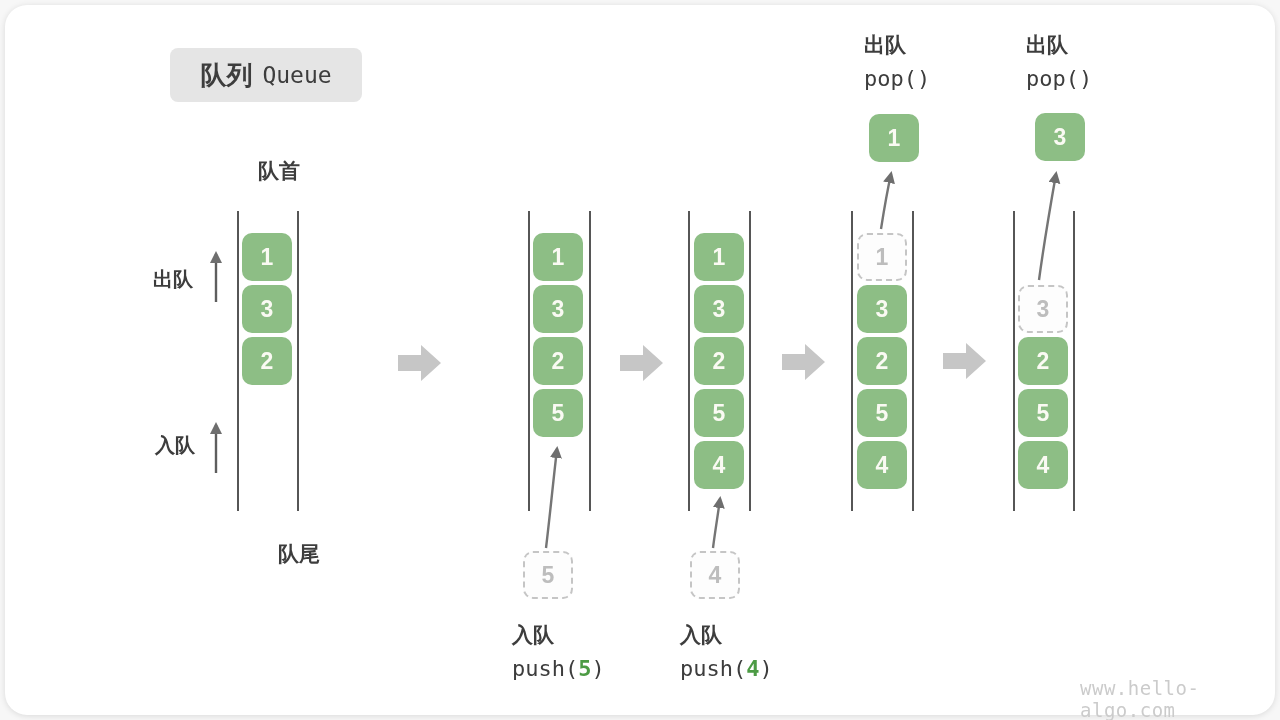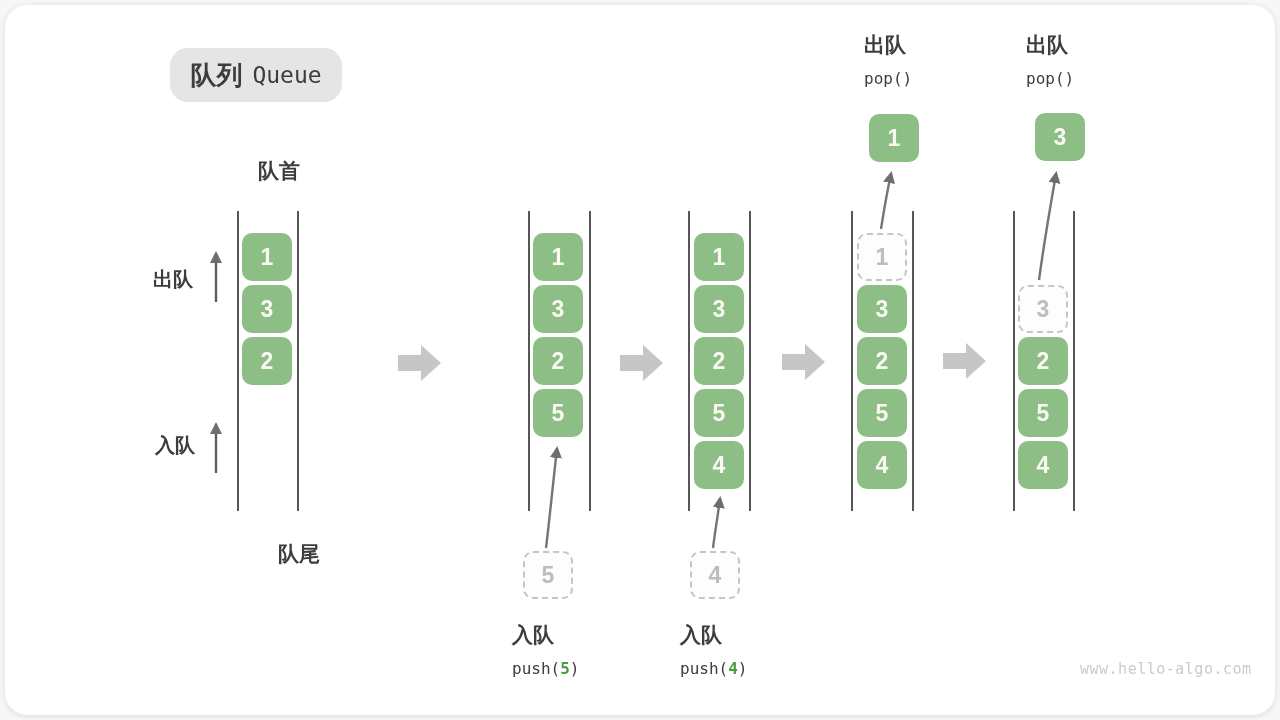--- a/index.html
+++ b/index.html
@@ -6,43 +6,43 @@
     --box-green:#8DBE85;
     --code-green:#4C9B44;
     --flow-gray:#C6C6C6;
     --ink:#3D3D3D;
   }
   *{margin:0;padding:0;box-sizing:border-box;}
   html,body{width:1280px;height:720px;background:#F7F7F7;font-family:"Liberation Sans","DejaVu Sans",sans-serif;}
   .stage{position:relative;width:1280px;height:720px;overflow:hidden;}
   .card{position:absolute;left:5px;top:5px;right:5px;bottom:5px;background:#FFFFFF;border-radius:22px;box-shadow:0 1px 6px rgba(0,0,0,0.12);}
 
-  .title-box{position:absolute;left:170px;top:48px;width:172px;height:54px;background:#E5E5E5;border-radius:18px;display:flex;align-items:center;justify-content:center;gap:10px;}
+  .title-box{position:absolute;left:170px;top:48px;width:192px;height:54px;background:#E5E5E5;border-radius:8px;display:flex;align-items:center;justify-content:center;gap:10px;}
   .title-zh{font-size:26px;font-weight:bold;color:var(--ink);}
   .title-en{font-family:"DejaVu Sans Mono","Liberation Mono",monospace;font-size:23px;color:var(--ink);}
 
   .zh-label{position:absolute;font-size:21px;font-weight:bold;color:var(--ink);white-space:nowrap;}
 
   .rail{position:absolute;top:211px;height:300px;width:2px;background:#565656;}
 
   .cell{position:absolute;width:50px;height:48px;border-radius:10px;background:var(--box-green);
         color:#FAFAF3;font-size:23px;font-weight:bold;display:flex;align-items:center;justify-content:center;}
   .cell.ghost{background:#FDFDFD;border:2.5px dashed #C5C5C5;color:#BDBDBD;}
 
   .op-block{position:absolute;white-space:nowrap;}
   .op-zh{font-size:21px;font-weight:bold;color:var(--ink);line-height:34px;}
-  .op-code{font-family:"DejaVu Sans Mono","Liberation Mono",monospace;font-size:16px;color:var(--ink);line-height:34px;}
+  .op-code{font-family:"DejaVu Sans Mono","Liberation Mono",monospace;font-size:22px;color:var(--ink);line-height:34px;}
   .op-code .arg{color:var(--code-green);font-weight:bold;}
 
   .flow-arrow{position:absolute;width:43px;height:36px;}
 
   .thin-arrows{position:absolute;left:0;top:0;width:1280px;height:720px;pointer-events:none;}
 
-  .watermark{position:absolute;left:1080px;top:660px;font-family:"DejaVu Sans Mono","Liberation Mono",monospace;
-             font-size:15px;color:#CBCBCB;letter-spacing:0.5px;}
+  .watermark{position:absolute;left:1080px;top:677px;font-family:"DejaVu Sans Mono","Liberation Mono",monospace;
+             font-size:19px;color:#CBCBCB;letter-spacing:0.5px;}
 </style>
 </head>
 <body>
 
 <div class="stage">
   <div class="card"></div>
 
   <div class="title-box">
     <span class="title-zh">队列</span>
     <span class="title-en">Queue</span>

